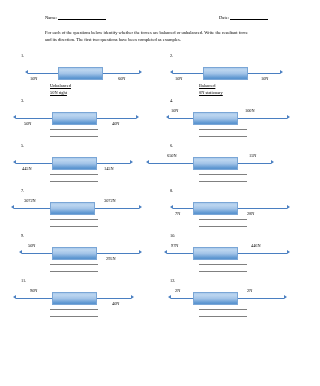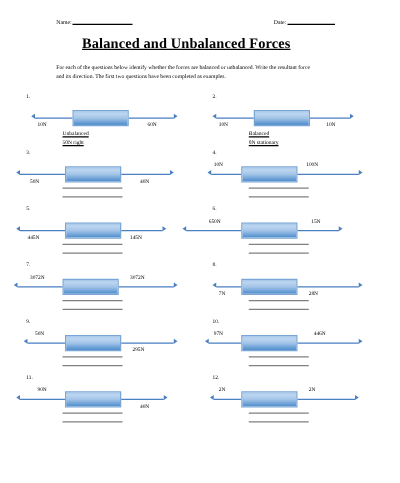--- a/index.html
+++ b/index.html
@@ -68,21 +68,20 @@
     <div class="fld">
       <span>Name:</span>
       <span class="rule rule-name"></span>
     </div>
     <div class="fld">
       <span>Date:</span>
       <span class="rule rule-date"></span>
     </div>
   </div>
 
-  <h1 class="title">Balanced and Unbalanced Forces</h1>
 
   <p class="intro">For each of the questions below identify whether the forces are balanced or unbalanced. Write the resultant force and its direction. The first two questions have been completed as examples.</p>
 
   <div class="grid" id="grid">
       <div class="row">
         <div class="q">
           <div class="qnum">1.</div>
           <div class="diagram">
             <div class="arrow" style="left: 28px; width: 30px;"></div>
             <div class="head left" style="left: 24.6px;"></div>

